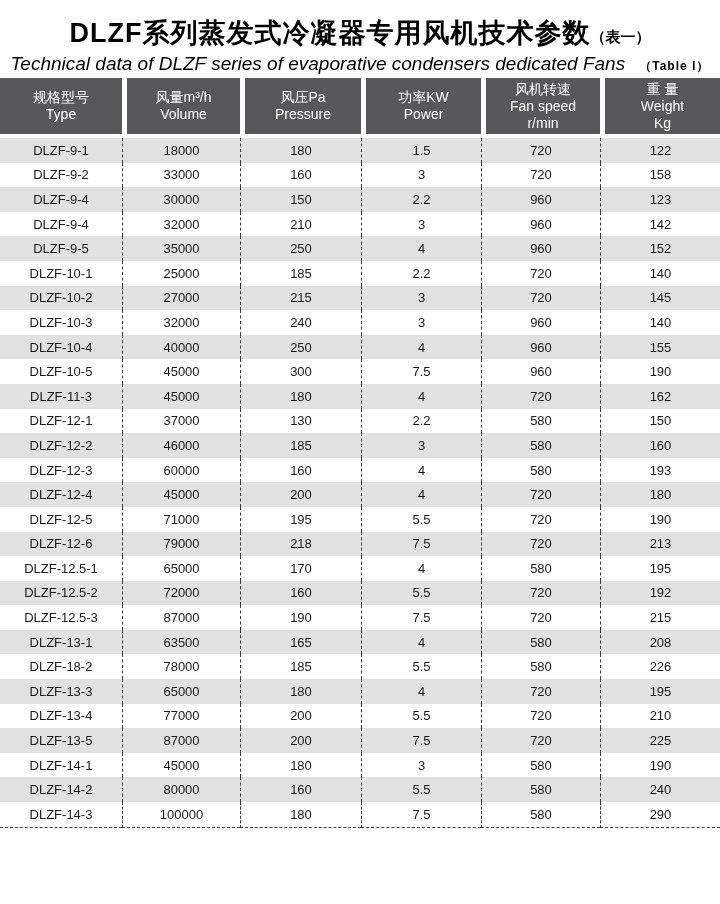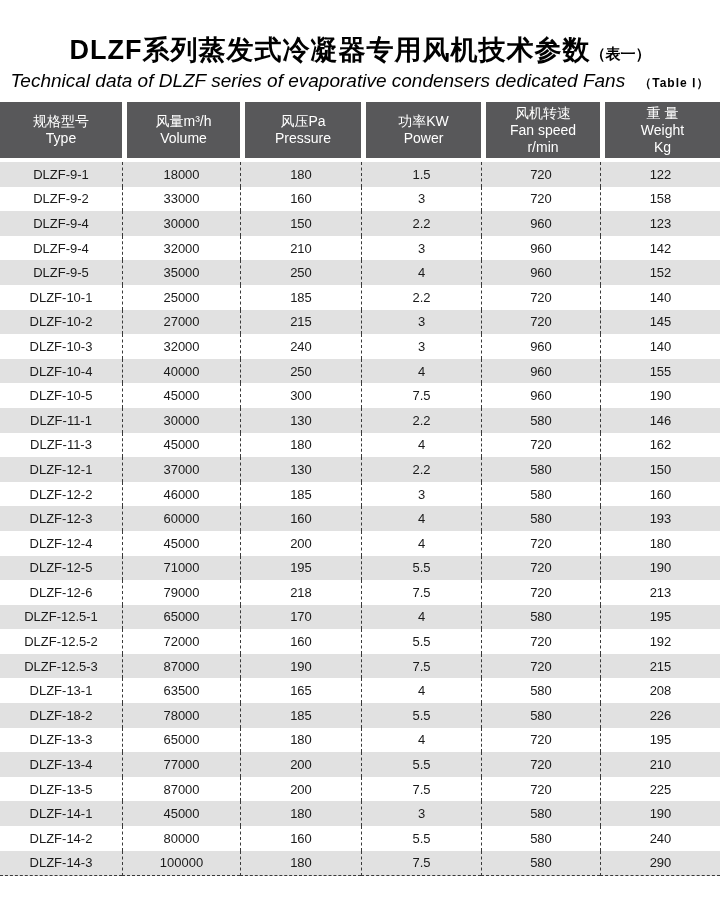--- a/index.html
+++ b/index.html
@@ -22,21 +22,20 @@
     padding-top: 18px;
     text-align: center;
   }
   .title-line {
     font-size: 27px;
     font-weight: bold;
     color: #000;
     letter-spacing: 1px;
     line-height: 30px;
     white-space: nowrap;
-    margin-top: 17px;
   }
   .title-suffix {
     font-size: 15px;
     font-weight: bold;
     letter-spacing: 0;
   }
   .subtitle-line {
     font-family: Liberation Sans, sans-serif;
     font-style: italic;
     font-size: 19px;
@@ -51,21 +50,20 @@
     font-size: 12px;
     letter-spacing: 1px;
     padding-left: 14px;
   }
   
   table.spec-table {
     width: 720px;
     border-collapse: separate;
     border-spacing: 0;
     table-layout: fixed;
-    margin-top: 7px;
   }
   .spec-table th {
     background: #58585a;
     color: #ffffff;
     font-weight: normal;
     font-size: 14px;
     height: 56px;
     padding: 0;
     text-align: center;
     vertical-align: middle;
@@ -244,28 +242,20 @@
         </tr>
         <tr>
           <td>DLZF-10-5</td>
           <td>45000</td>
           <td>300</td>
           <td>7.5</td>
           <td>960</td>
           <td>190</td>
         </tr>
         <tr>
-          <td>DLZF-11-1</td>
-          <td>30000</td>
-          <td>130</td>
-          <td>2.2</td>
-          <td>580</td>
-          <td>146</td>
-        </tr>
-        <tr>
           <td>DLZF-11-3</td>
           <td>45000</td>
           <td>180</td>
           <td>4</td>
           <td>720</td>
           <td>162</td>
         </tr>
         <tr>
           <td>DLZF-12-1</td>
           <td>37000</td>

